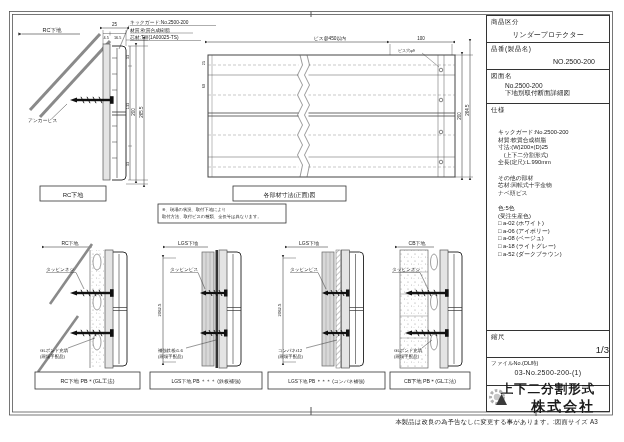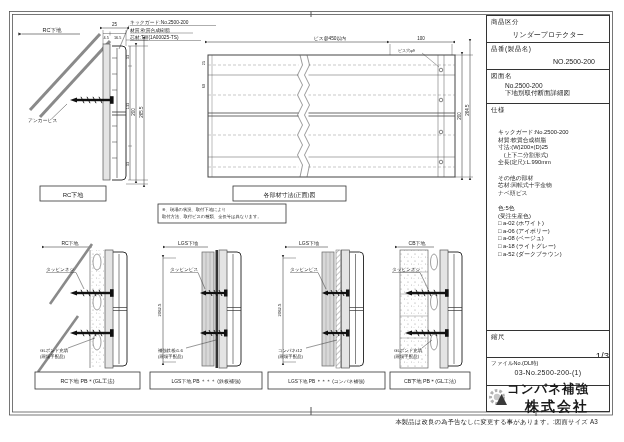--- a/index.html
+++ b/index.html
@@ -8,21 +8,21 @@
   svg{position:absolute;left:0;top:0;}
   svg text{fill:#222;font-family:"Liberation Sans","DejaVu Sans",sans-serif;}
   .tbox{position:absolute;left:486px;width:124px;border:1px solid #333;box-sizing:border-box;background:#fff;}
   .tlabel{font-size:6.5px;padding:2px 0 0 4px;letter-spacing:.5px;}
   .cat-val{text-align:center;margin-top:3px;font-size:7px;}
   .pn-val{text-align:right;padding-right:14px;margin-top:4px;font-size:7px;}
   .dn1{padding-left:18px;margin-top:1px;font-size:6.5px;}
   .dn2{padding-left:18px;font-size:6.5px;}
   .spec{margin-top:14px;padding-left:11px;}
   .sl{font-size:5.8px;line-height:7.6px;min-height:7.6px;white-space:pre;}
-  .scale-val{text-align:right;margin-top:8px;font-size:9.5px;}
+  .scale-val{text-align:right;margin-top:2px;font-size:9.5px;}
   .file-lb{font-size:5.5px;padding:2px 0 0 4px;}
   .file-val{text-align:center;margin-top:2px;font-size:7px;letter-spacing:.3px;}
   .logo-row{display:flex;align-items:center;justify-content:center;gap:4px;height:100%;}
   .co-txt{display:flex;flex-direction:column;align-items:flex-end;}
   .co-name{font-size:12.5px;font-weight:bold;letter-spacing:1px;color:#1a1a1a;}
   .co-type{font-size:14px;font-weight:bold;letter-spacing:2px;color:#1a1a1a;}
   .footnote{position:absolute;top:418px;right:26px;font-size:6.3px;letter-spacing:.2px;}
 </style>
 </head>
 <body>
@@ -383,21 +383,21 @@
   <div class="file-val">03-No.2500-200-(1)</div>
 </div>
 <div class="tbox" style="top:385px;height:27px;">
   <div class="logo-row">
     <svg width="24" height="22" viewBox="0 0 24 22">
       <circle cx="10" cy="11" r="6.5" fill="none" stroke="#b0b0b0" stroke-width="3" stroke-dasharray="2.6 2"></circle>
       <circle cx="10" cy="11" r="3.2" fill="#c8c8c8"></circle>
       <polygon points="9,19 14.5,8 20,19" fill="#3a3a3a"></polygon>
     </svg>
     <div class="co-txt">
-      <div class="co-name">コンパネ補強</div>
+      <div class="co-name">上下二分割形式</div>
       <div class="co-type">株式会社</div>
     </div>
   </div>
 </div>
 
 <div class="footnote">本製品は改良の為予告なしに変更する事があります。:図面サイズ A3</div>
 
 </div>
 
 </body></html>

